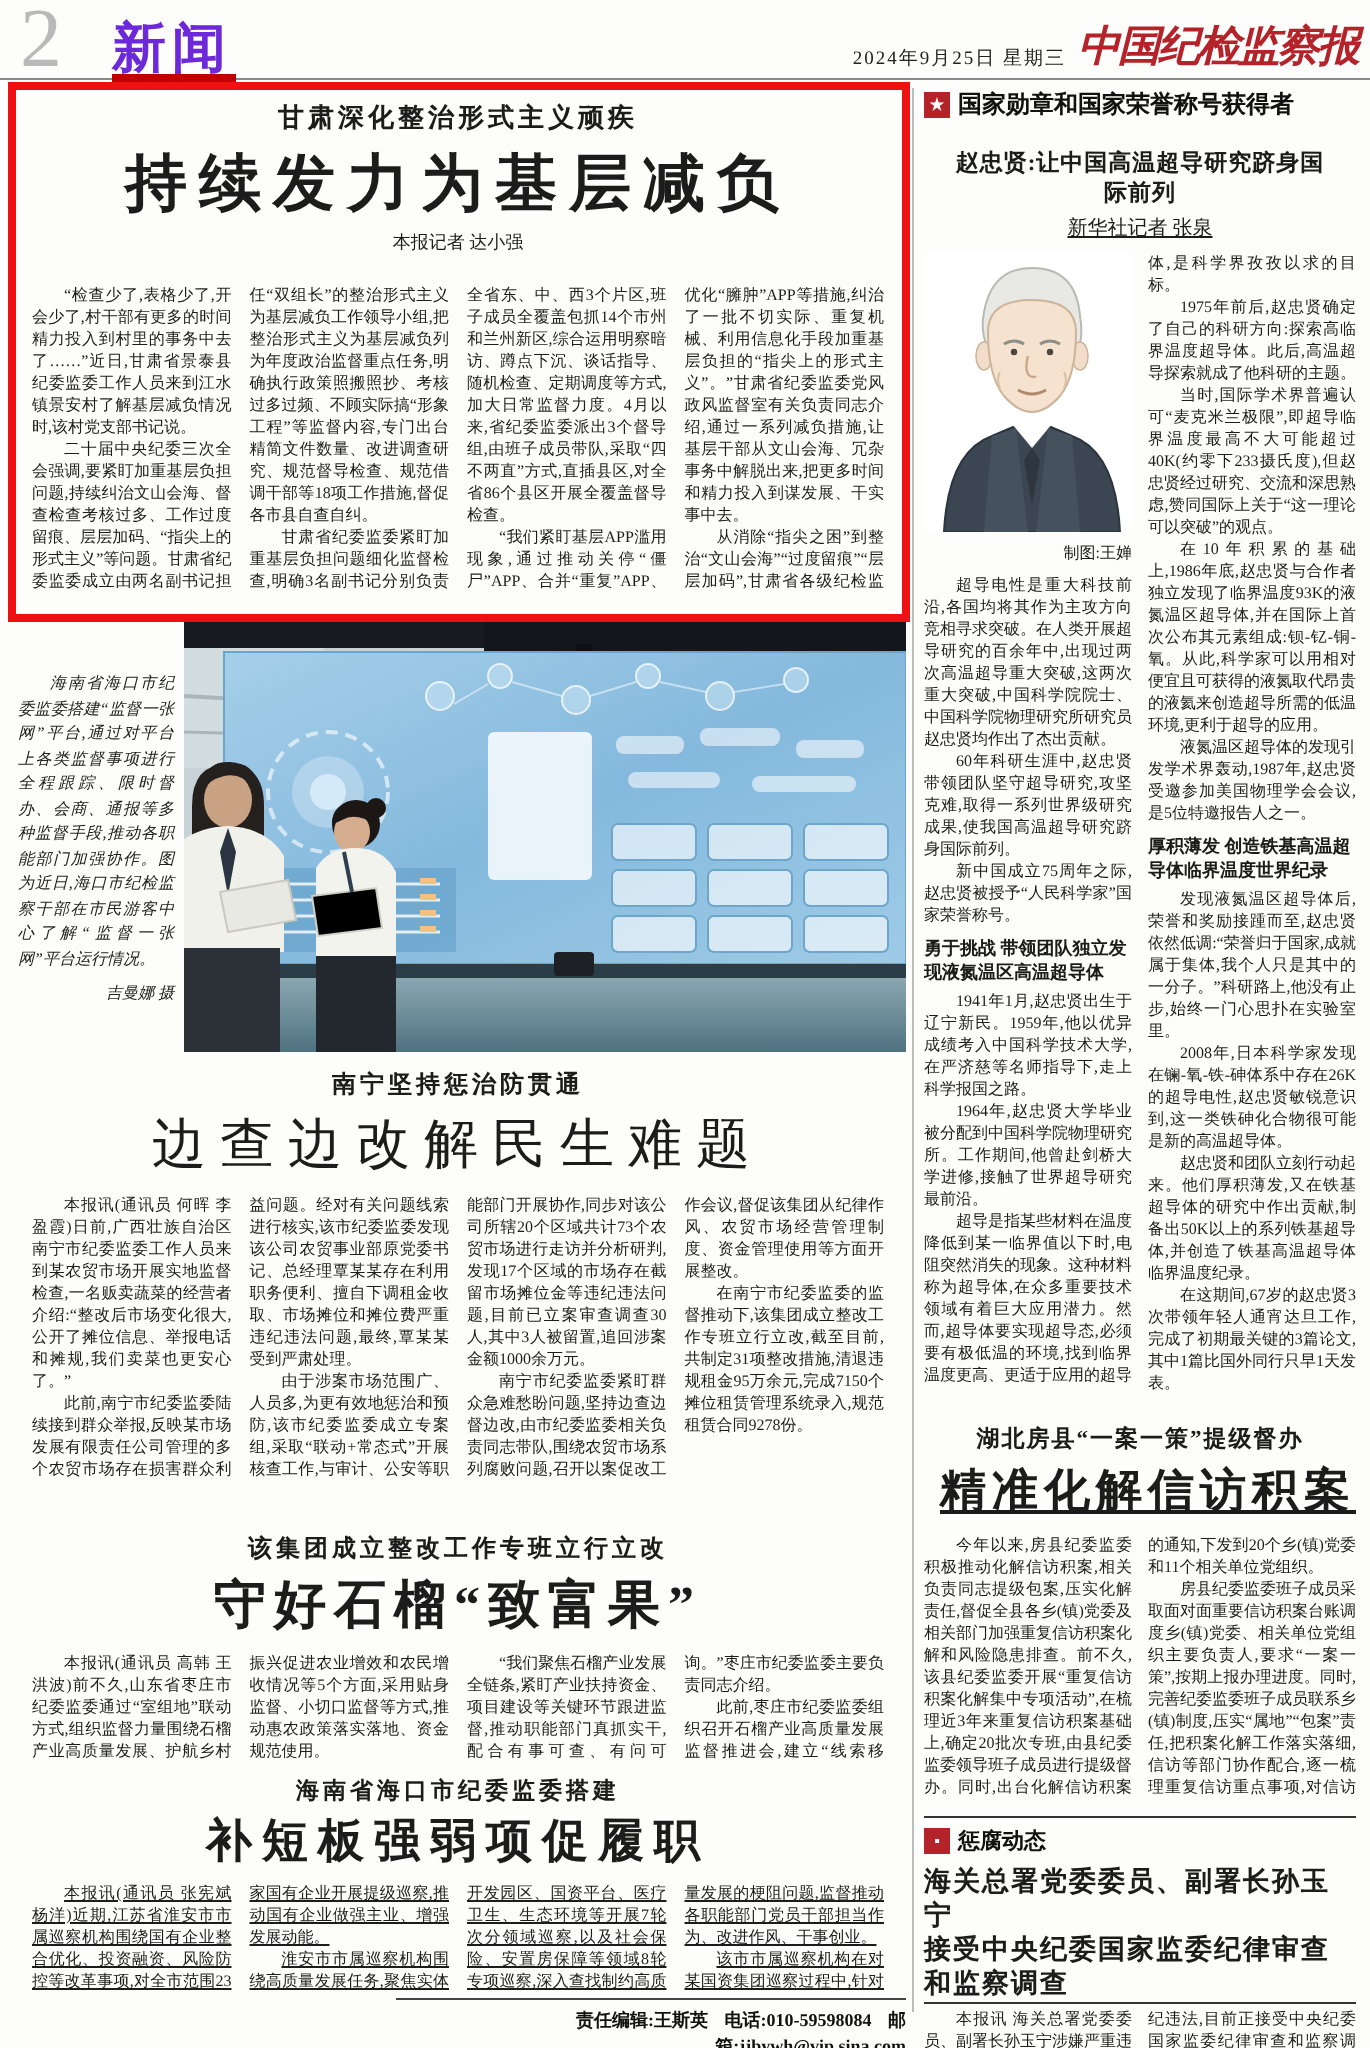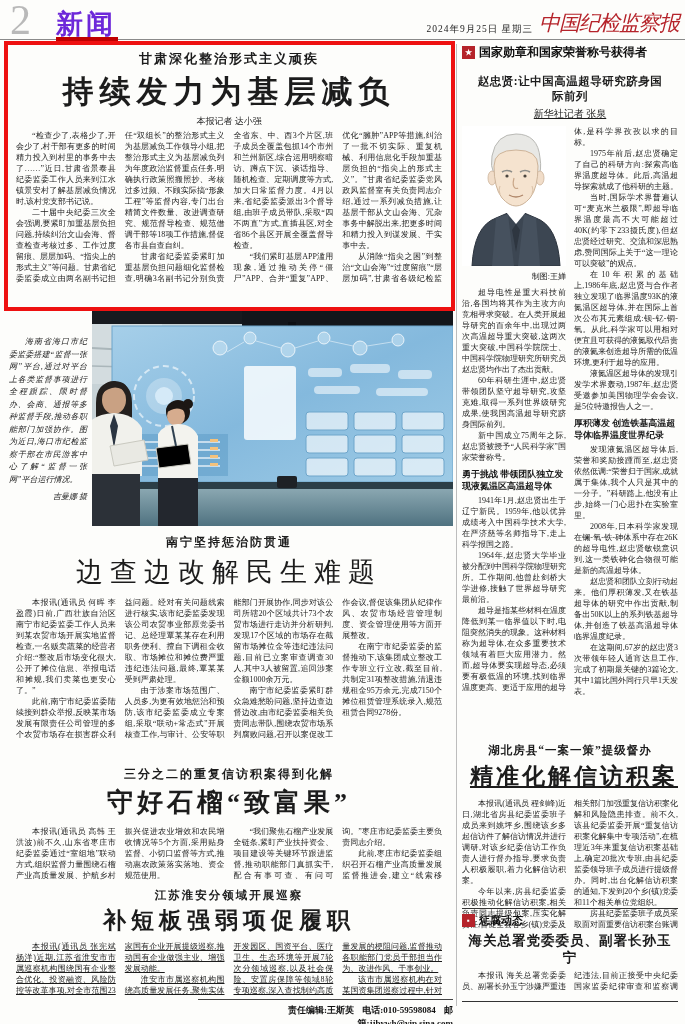--- a/index.html
+++ b/index.html
@@ -4,34 +4,34 @@
 <style>
   html,body{margin:0;padding:0;background:#d9d9d9;}
   .paper{position:relative;width:685px;height:1024px;margin:0 auto;background:#fdfdfb;
          font-family:"Liberation Serif","DejaVu Serif",serif;color:#1c1c1c;overflow:hidden;}
   
   .pageno{position:absolute;left:10px;top:-4px;font-size:42px;color:#b9b9b9;font-weight:400;}
   .section-title{position:absolute;left:56px;top:6px;font-size:27px;font-weight:bold;letter-spacing:3px;color:#6d28d9;}
   .header-rule{position:absolute;left:0;top:39px;width:685px;height:1px;background:#8a8a8a;}
   .section-redbar{position:absolute;left:56px;top:37px;width:62px;height:5px;z-index:2;}
   .date-line{position:absolute;right:152px;top:23px;font-size:9.5px;letter-spacing:1px;color:#222;}
-  .masthead{position:absolute;right:6px;top:9px;font-size:21px;font-weight:normal;font-style:italic;letter-spacing:-1px;margin-left:35px;}
+  .masthead{position:absolute;right:6px;top:9px;font-size:21px;font-weight:bold;font-style:italic;letter-spacing:-1px;margin-left:35px;}
   
   .annotation-frame{position:absolute;left:4px;top:41px;width:443px;height:262px;border:4px solid #ee1111;z-index:40;pointer-events:none;}
   
   .kicker{text-align:center;font-weight:bold;}
   .byline{text-align:center;}
   p{margin:0;text-indent:2em;}
   .cols{text-align:justify;overflow:hidden;}
   .cols p{break-inside:auto;}
   
   .art-gansu{position:absolute;left:16px;top:50px;width:426px;}
   .art-gansu .kicker{font-size:13px;letter-spacing:2px;}
   .art-gansu .headline{font-size:31px;font-weight:bold;text-align:center;letter-spacing:6px;margin:3px 0 2px;}
-  .art-gansu .byline{font-size:9px;margin-bottom:2px;}
+  .art-gansu .byline{font-size:9px;margin-bottom:14px;}
   .art-gansu .cols{column-count:4;column-gap:9px;font-size:8px;line-height:11px;height:156px;}
   
   .photo-caption{position:absolute;left:9px;top:336px;width:78px;font-size:8px;line-height:12.5px;font-style:italic;color:#222;text-align:justify;}
   .photo-caption .credit{display:block;text-align:right;margin-top:5px;font-style:italic;}
   .photo-figure{position:absolute;left:92px;top:308px;width:361px;height:218px;}
   .photo-figure svg{display:block;}
   
   .art-nanning{position:absolute;left:16px;top:534px;width:426px;}
   .art-nanning .kicker{font-size:12px;letter-spacing:2px;}
   .art-nanning .headline{font-size:27px;font-weight:normal;text-align:center;letter-spacing:7px;margin:3px 0 7px;}
@@ -58,27 +58,27 @@
   .sq-icon{width:13px;height:13px;display:inline-flex;align-items:center;justify-content:center;
            color:#fff;font-size:8px;line-height:1;flex:0 0 auto;font-style:normal;}
   .zhao-headline{font-size:11.5px;font-weight:bold;text-align:center;margin:13px 11px 3px;letter-spacing:0.5px;}
   .zhao-byline{font-size:10px;margin-bottom:5px;text-decoration:underline;}
   .zhao-body{column-count:2;column-gap:8px;font-size:8px;line-height:11px;height:588px;text-align:justify;overflow:hidden;}
   .zhao-body .sub{font-weight:bold;text-indent:0;text-align:left;font-size:9px;line-height:12px;margin:5px 0 3px;}
   .portrait{width:100%;height:140px;margin:0 0 2px;}
   .portrait-credit{text-indent:0;text-align:right;font-size:8px;margin-bottom:5px;}
   
   .art-fangxian{position:absolute;left:462px;top:712px;width:216px;}
-  .art-fangxian .kicker{font-size:11.5px;letter-spacing:1px;margin-top:31px;}
+  .art-fangxian .kicker{font-size:11.5px;letter-spacing:1px;}
   .art-fangxian .headline{font-size:23px;font-weight:bold;text-align:right;letter-spacing:3px;margin:3px 0 6px;text-decoration:underline;}
   .art-fangxian .cols{column-count:2;column-gap:8px;font-size:8px;line-height:11px;height:138px;}
   
   .box-chengfu{position:absolute;left:462px;top:908px;width:216px;height:94px;border-top:1px solid #333;border-bottom:1px solid #333;padding-top:4px;box-sizing:border-box;}
   .chengfu-label{display:flex;align-items:center;gap:4px;font-size:11px;font-weight:bold;color:#111;}
-  .chengfu-headline{font-size:13.5px;font-weight:bold;text-align:center;line-height:17px;letter-spacing:1px;margin:4px 0 4px;}
+  .chengfu-headline{font-size:13.5px;font-weight:bold;text-align:left;line-height:17px;letter-spacing:1px;margin:4px 0 4px;}
   .chengfu-cols{column-count:2;column-gap:8px;font-size:8px;line-height:11px;text-align:justify;height:26px;overflow:hidden;}
 </style>
 </head>
 <body>
 
 <div class="paper">
 
   <div class="pageno">2</div>
   <div class="section-title">新闻</div>
   <div class="section-redbar" style="background:#c00000;"></div>
@@ -225,31 +225,31 @@
     <div class="cols">
       <p>本报讯(通讯员 何晖 李盈霞)日前,广西壮族自治区南宁市纪委监委工作人员来到某农贸市场开展实地监督检查,一名贩卖蔬菜的经营者介绍:“整改后市场变化很大,公开了摊位信息、举报电话和摊规,我们卖菜也更安心了。”</p>
       <p>此前,南宁市纪委监委陆续接到群众举报,反映某市场发展有限责任公司管理的多个农贸市场存在损害群众利益问题。经对有关问题线索进行核实,该市纪委监委发现该公司农贸事业部原党委书记、总经理覃某某存在利用职务便利、擅自下调租金收取、市场摊位和摊位费严重违纪违法问题,最终,覃某某受到严肃处理。</p>
       <p>由于涉案市场范围广、人员多,为更有效地惩治和预防,该市纪委监委成立专案组,采取“联动+常态式”开展核查工作,与审计、公安等职能部门开展协作,同步对该公司所辖20个区域共计73个农贸市场进行走访并分析研判,发现17个区域的市场存在截留市场摊位金等违纪违法问题,目前已立案审查调查30人,其中3人被留置,追回涉案金额1000余万元。</p>
       <p>南宁市纪委监委紧盯群众急难愁盼问题,坚持边查边督边改,由市纪委监委相关负责同志带队,围绕农贸市场系列腐败问题,召开以案促改工作会议,督促该集团从纪律作风、农贸市场经营管理制度、资金管理使用等方面开展整改。</p>
       <p>在南宁市纪委监委的监督推动下,该集团成立整改工作专班立行立改,截至目前,共制定31项整改措施,清退违规租金95万余元,完成7150个摊位租赁管理系统录入,规范租赁合同9278份。</p>
     </div>
   </section>
 
   <section class="art-zaozhuang">
-    <div class="kicker">三分之二的重复信访积案得到化解</div>
+    <div class="kicker">该集团成立整改工作专班立行立改</div>
     <div class="headline">守好石榴“致富果”</div>
     <div class="cols">
       <p>本报讯(通讯员 高韩 王洪波)前不久,山东省枣庄市纪委监委通过“室组地”联动方式,组织监督力量围绕石榴产业高质量发展、护航乡村振兴促进农业增效和农民增收情况等5个方面,采用贴身监督、小切口监督等方式,推动惠农政策落实落地、资金规范使用。</p>
       <p>“我们聚焦石榴产业发展全链条,紧盯产业扶持资金、项目建设等关键环节跟进监督,推动职能部门真抓实干,配合有事可查、有问可询。”枣庄市纪委监委主要负责同志介绍。</p>
       <p>此前,枣庄市纪委监委组织召开石榴产业高质量发展监督推进会,建立“线索移交、信息通报、监督协作、成果共享”的工作机制,联合市委办公室、市政府办公室选派3名干部组成督导组,推动解决产业发展难题。目前,全市已盘活利用石榴种植土地4万余亩。</p>
     </div>
   </section>
 
   <section class="art-huaian">
-    <div class="kicker">江苏淮安分领域开展巡察</div>
+    <div class="kicker">海南省海口市纪委监委搭建</div>
     <div class="headline">补短板强弱项促履职</div>
     <div class="cols">
       <p>本报讯(通讯员 张宪斌 杨洋)近期,江苏省淮安市市属巡察机构围绕国有企业整合优化、投资融资、风险防控等改革事项,对全市范围23家国有企业开展提级巡察,推动国有企业做强主业、增强发展动能。</p>
       <p>淮安市市属巡察机构围绕高质量发展任务,聚焦实体开发园区、国资平台、医疗卫生、生态环境等开展7轮次分领域巡察,以及社会保险、安置房保障等领域8轮专项巡察,深入查找制约高质量发展的梗阻问题,监督推动各职能部门党员干部担当作为、改进作风、干事创业。</p>
       <p>该市市属巡察机构在对某国资集团巡察过程中,针对部分企业反映的股权、房产等涉国有资产未及时确权过户问题,监督推动有关单位限期办结,涉及资金和租赁费2400余万元,惠及企业1000余家。</p>
 
     </div>
   </section>
 
   <div class="left-footer-rule"></div>
@@ -317,32 +317,32 @@
       
       
       
     </div>
   </section>
 
   <section class="art-fangxian">
     <div class="kicker">湖北房县“一案一策”提级督办</div>
     <div class="headline">精准化解信访积案</div>
     <div class="cols">
-      <p>本报讯(通讯员 程剑峰)近日,湖北省房县纪委监委班子成员来到姚坪乡,围绕该乡多起信访件了解信访情况并进行调研,对该乡纪委信访工作负责人进行督办指导,要求负责人积极履职,着力化解信访积案。</p>
       <p>今年以来,房县纪委监委积极推动化解信访积案,相关负责同志提级包案,压实化解责任,督促全县各乡(镇)党委及相关部门加强重复信访积案化解和风险隐患排查。前不久,该县纪委监委开展“重复信访积案化解集中专项活动”,在梳理近3年来重复信访积案基础上,确定20批次专班,由县纪委监委领导班子成员进行提级督办。同时,出台化解信访积案的通知,下发到20个乡(镇)党委和11个相关单位党组织。</p>
       <p>房县纪委监委班子成员采取面对面重要信访积案台账调度乡(镇)党委、相关单位党组织主要负责人,要求“一案一策”,按期上报办理进度。同时,完善纪委监委班子成员联系乡(镇)制度,压实“属地”“包案”责任,把积案化解工作落实落细,信访等部门协作配合,逐一梳理重复信访重点事项,对信访量居高不下、重复信访久拖未决的党组织,县纪委监委实行“销号”管理,三分之二的重复信访积案得到化解。</p>
     </div>
   </section>
 
   <section class="box-chengfu">
     <div class="chengfu-label">
       <span class="sq-icon" style="background:#b5232a;">▪</span>
       <span>惩腐动态</span>
     </div>
     <div class="chengfu-headline">
       <div>海关总署党委委员、副署长孙玉宁</div>
+      <div>接受中央纪委国家监委纪律审查和监察调查</div>
     </div>
     <div class="chengfu-cols">
       <p>本报讯 海关总署党委委员、副署长孙玉宁涉嫌严重违纪违法,目前正接受中央纪委国家监委纪律审查和监察调查。</p>
     </div>
   </section>
 
 </div>
 
 </body></html>

